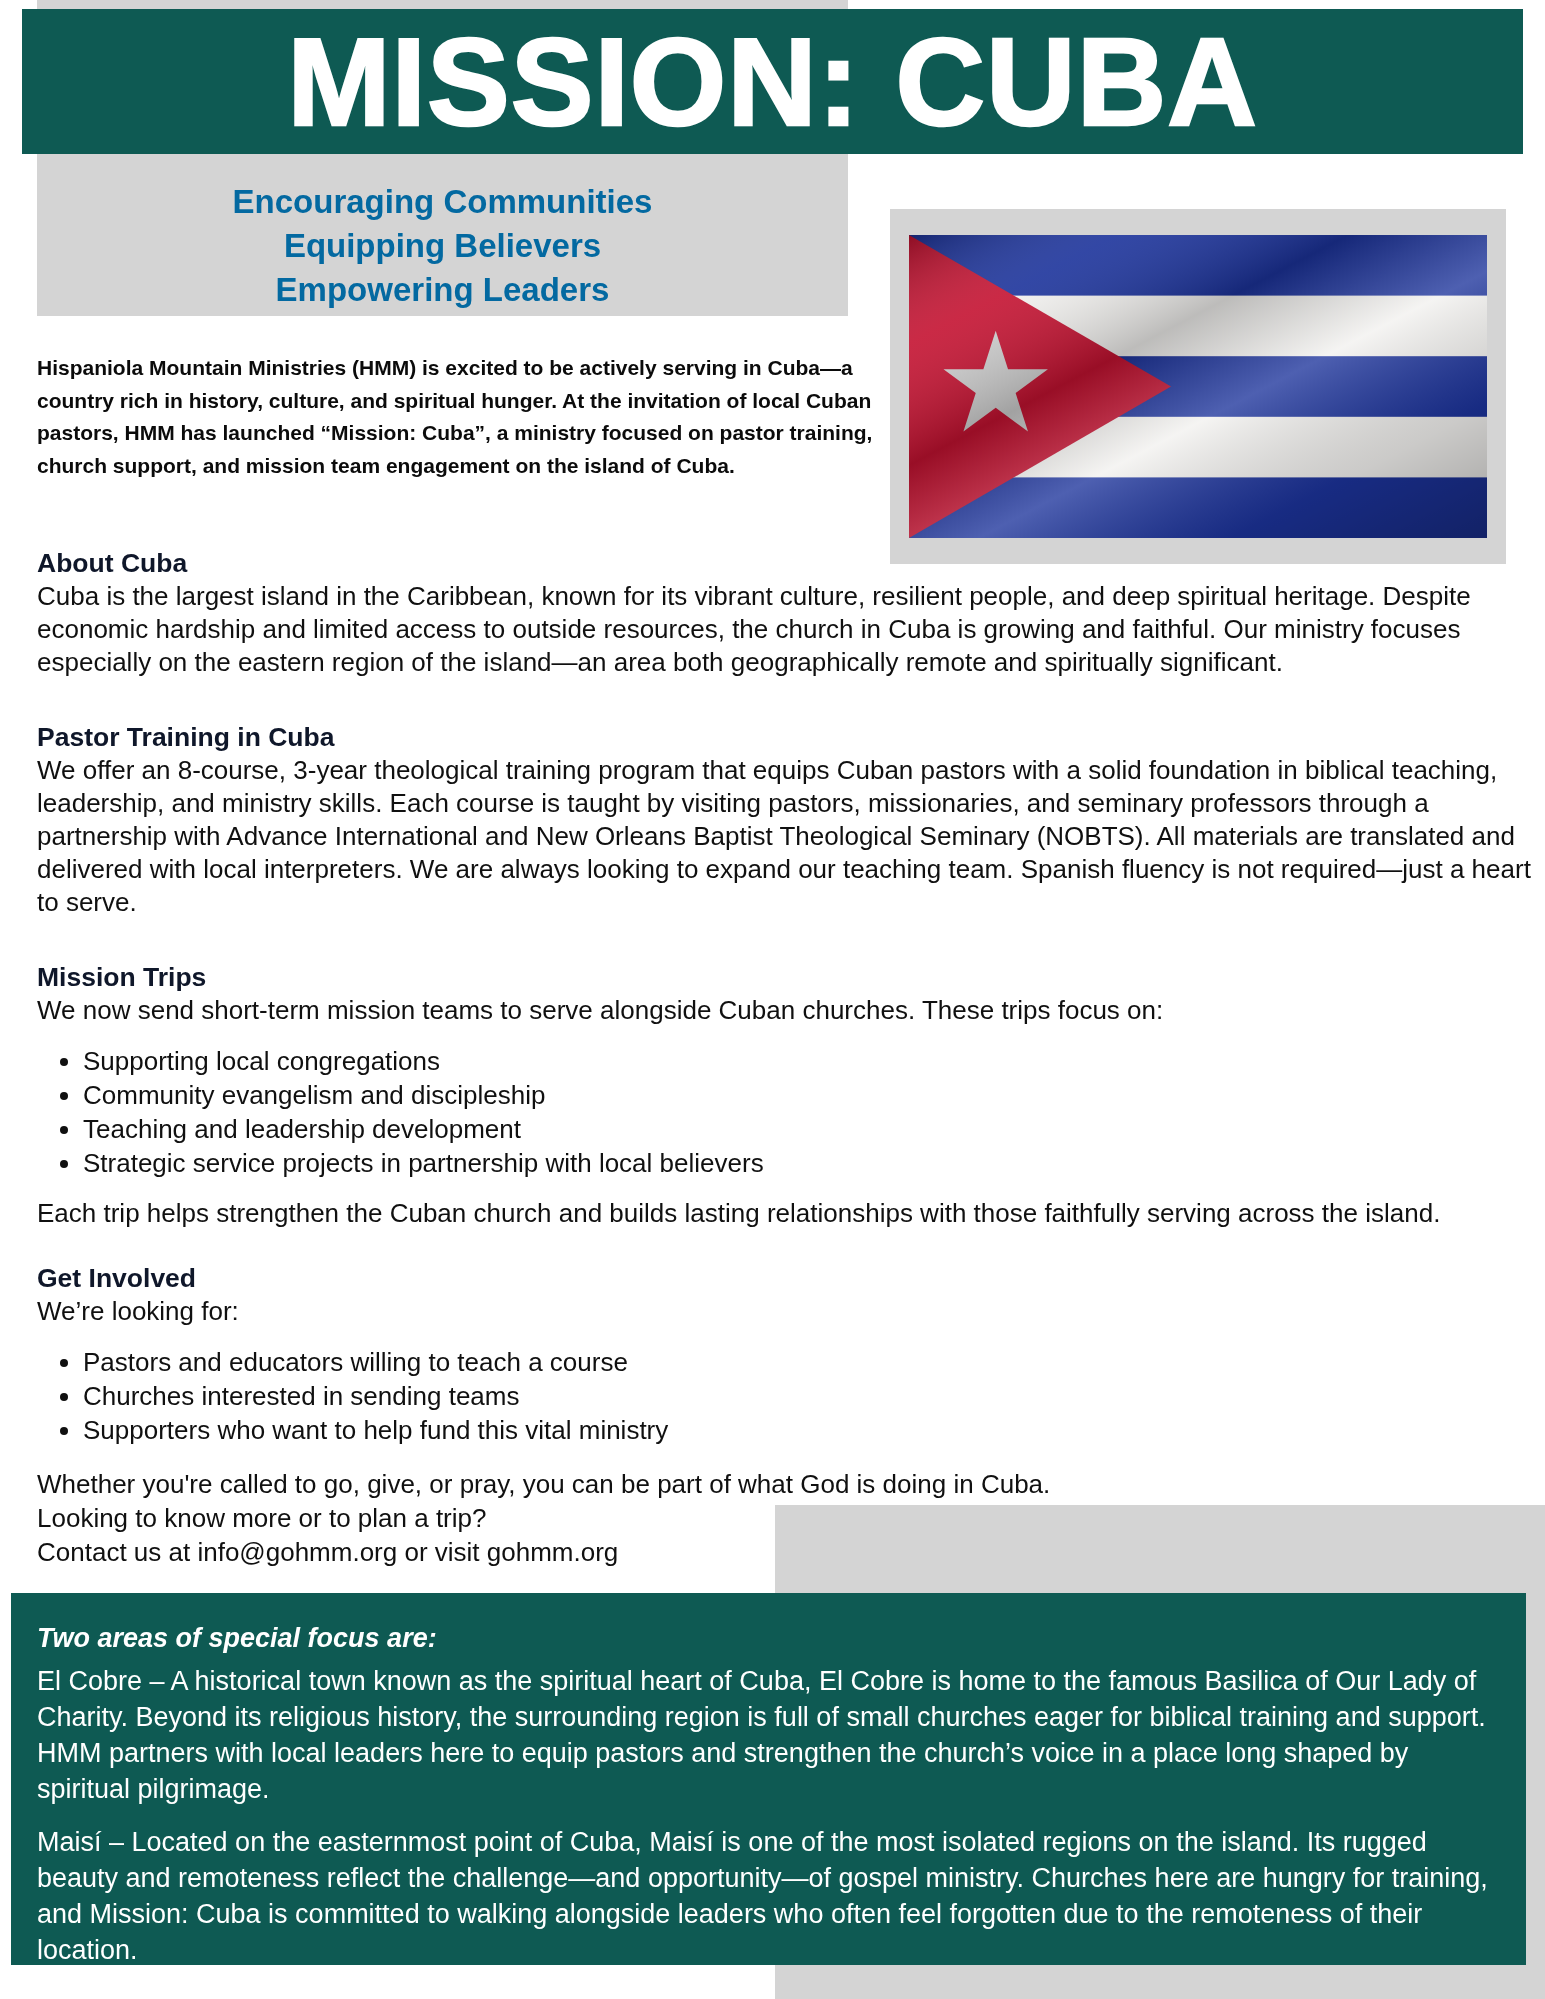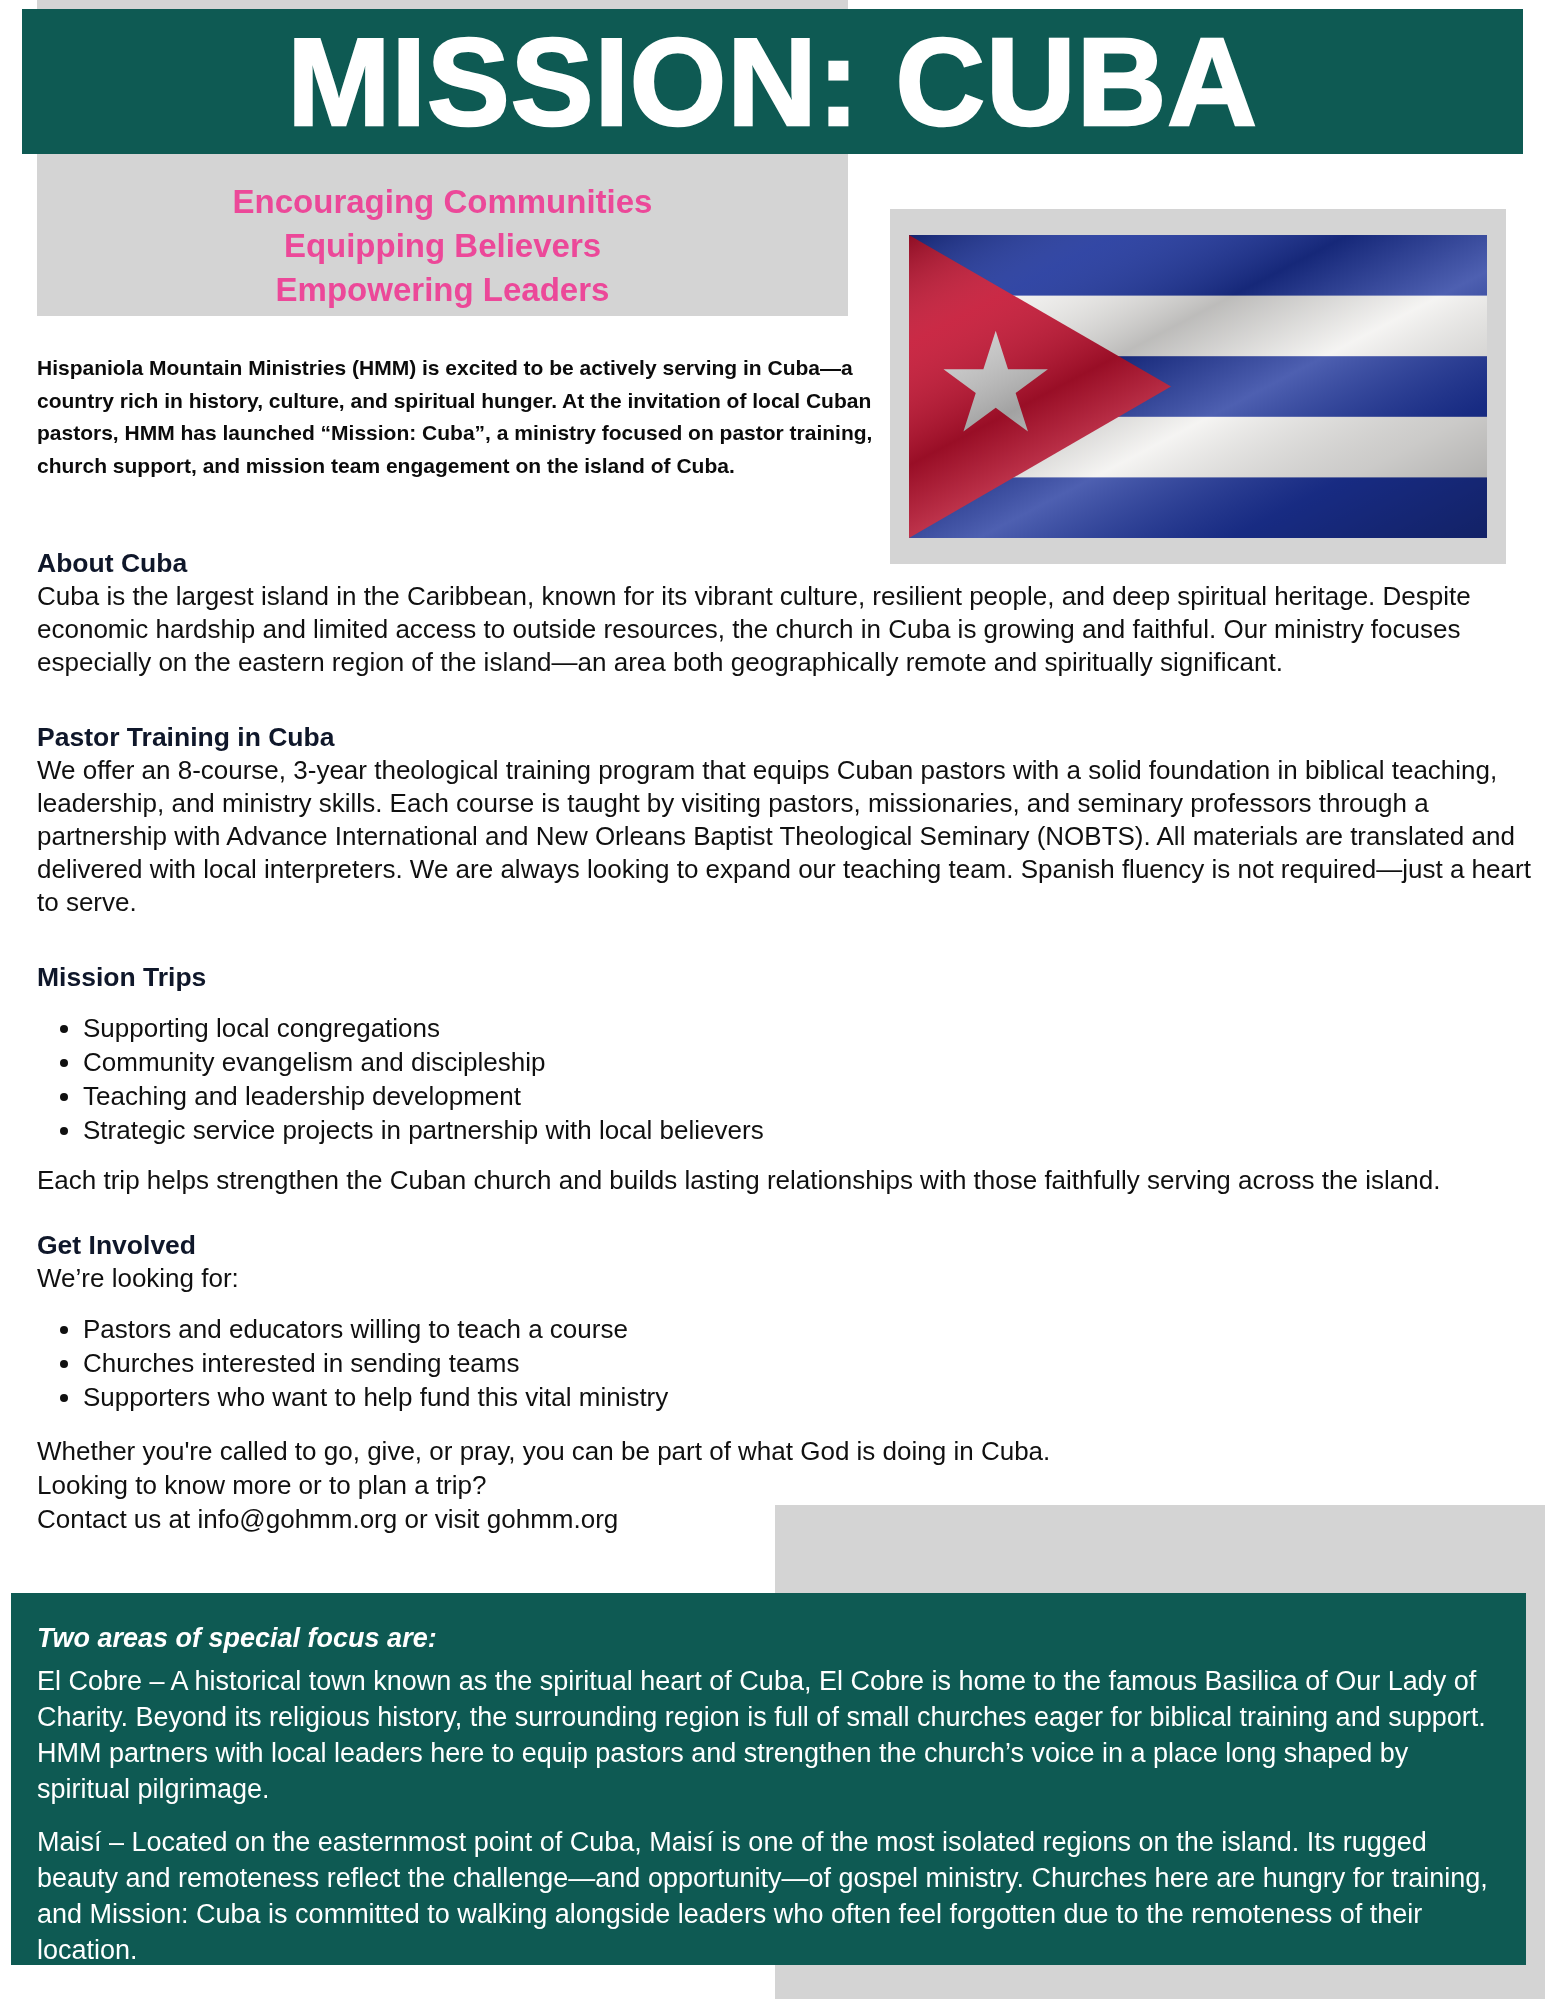--- a/index.html
+++ b/index.html
@@ -20,21 +20,21 @@
   .banner{
     position:absolute;left:22px;top:9px;width:1501px;height:145px;background:var(--green);z-index:2;
     display:flex;align-items:center;justify-content:center;
   }
   .banner h1{
     margin:0;color:#fff;font-size:124px;font-weight:700;letter-spacing:1px;white-space:nowrap;
     -webkit-text-stroke:2.5px #fff;line-height:1;
   }
   .tagline{
     position:absolute;left:37px;top:180px;width:811px;z-index:3;text-align:center;
-    font-size:33px;font-weight:700;line-height:44px;color:#ec4899;
+    font-size:33px;font-weight:700;line-height:44px;color:#0369a1;
   }
   .flag-box{
     position:absolute;left:890px;top:209px;width:616px;height:355px;background:var(--gray);z-index:1;
     display:flex;align-items:center;justify-content:center;
   }
   .flag-box svg{width:578px;height:303px;display:block;}
   .intro{
     position:absolute;left:37px;top:331px;width:845px;z-index:2;
     font-size:21px;font-weight:700;line-height:32.5px;color:#0b0b0b;
   }
@@ -102,20 +102,21 @@
 
   <div class="main">
 
     <h3>About Cuba</h3>
     <p class="body">Cuba is the largest island in the Caribbean, known for its vibrant culture, resilient people, and deep spiritual heritage. Despite economic hardship and limited access to outside resources, the church in Cuba is growing and faithful. Our ministry focuses especially on the eastern region of the island—an area both geographically remote and spiritually significant.</p>
 
     <h3>Pastor Training in Cuba</h3>
     <p class="body">We offer an 8-course, 3-year theological training program that equips Cuban pastors with a solid foundation in biblical teaching, leadership, and ministry skills. Each course is taught by visiting pastors, missionaries, and seminary professors through a partnership with Advance International and New Orleans Baptist Theological Seminary (NOBTS). All materials are translated and delivered with local interpreters. We are always looking to expand our teaching team. Spanish fluency is not required—just a heart to serve.</p>
 
     <h3>Mission Trips</h3>
+    <p>We now send short-term mission teams to serve alongside Cuban churches. These trips focus on:</p>
     <ul>
       <li>Supporting local congregations</li>
       <li>Community evangelism and discipleship</li>
       <li>Teaching and leadership development</li>
       <li>Strategic service projects in partnership with local believers</li>
     </ul>
     <p class="outro">Each trip helps strengthen the Cuban church and builds lasting relationships with those faithfully serving across the island.</p>
 
     <h3>Get Involved</h3>
     <p>We’re looking for:</p>

